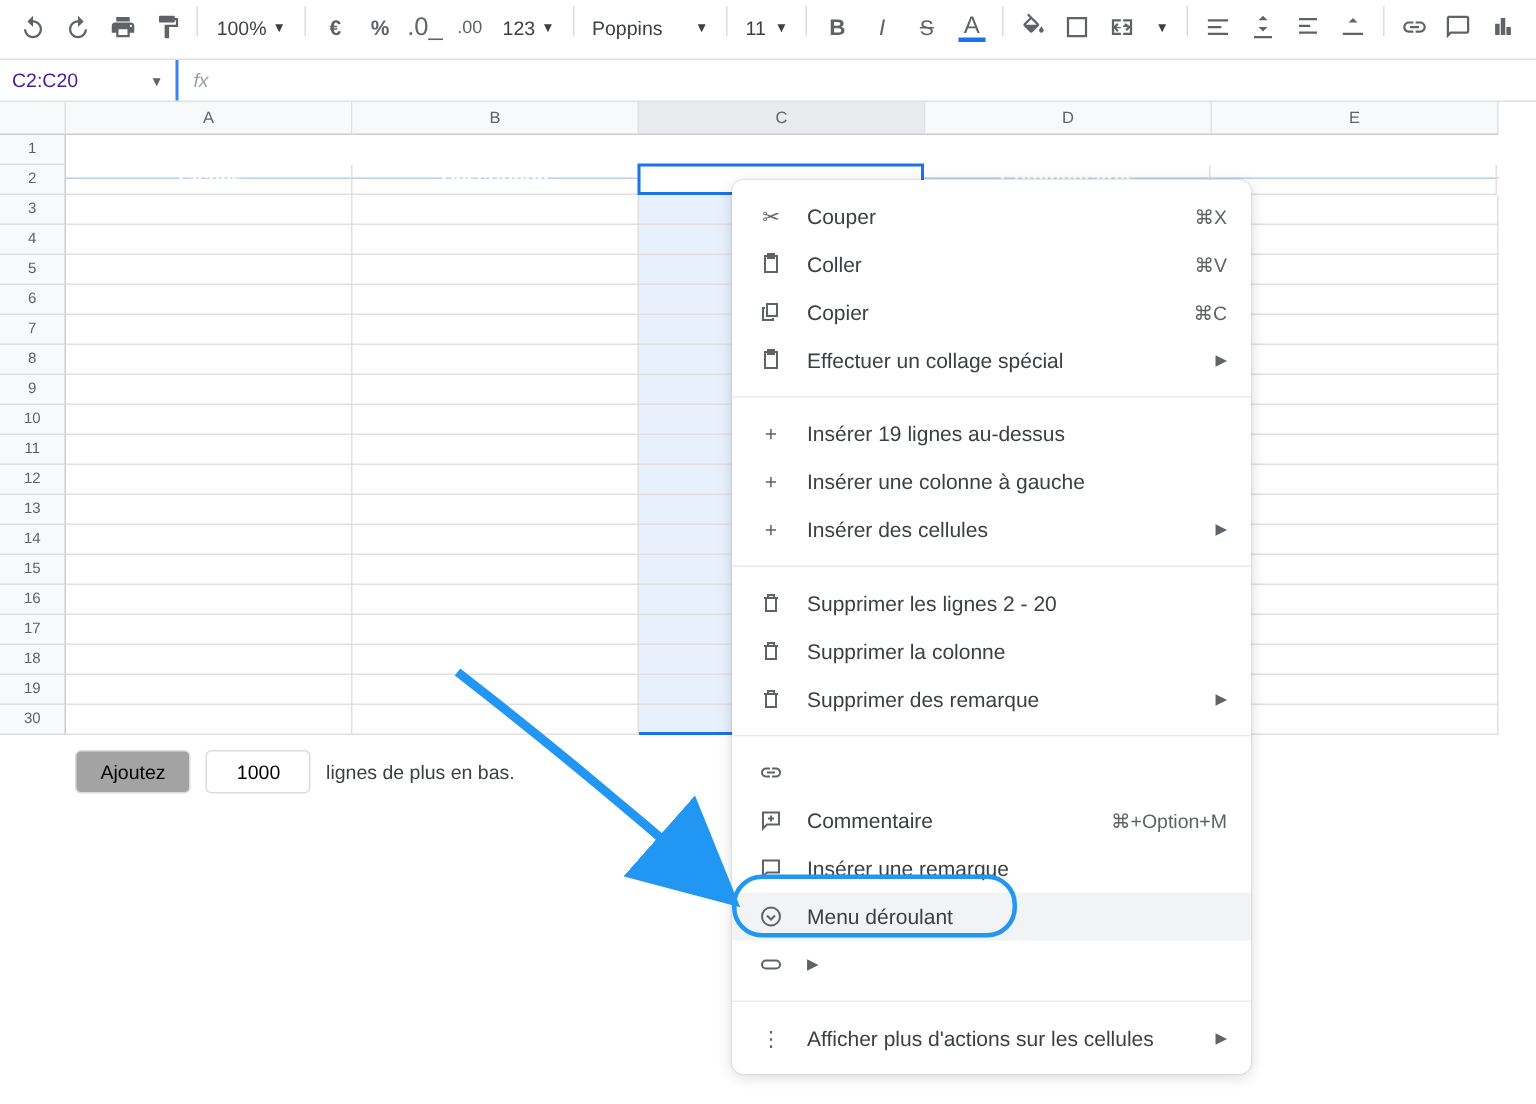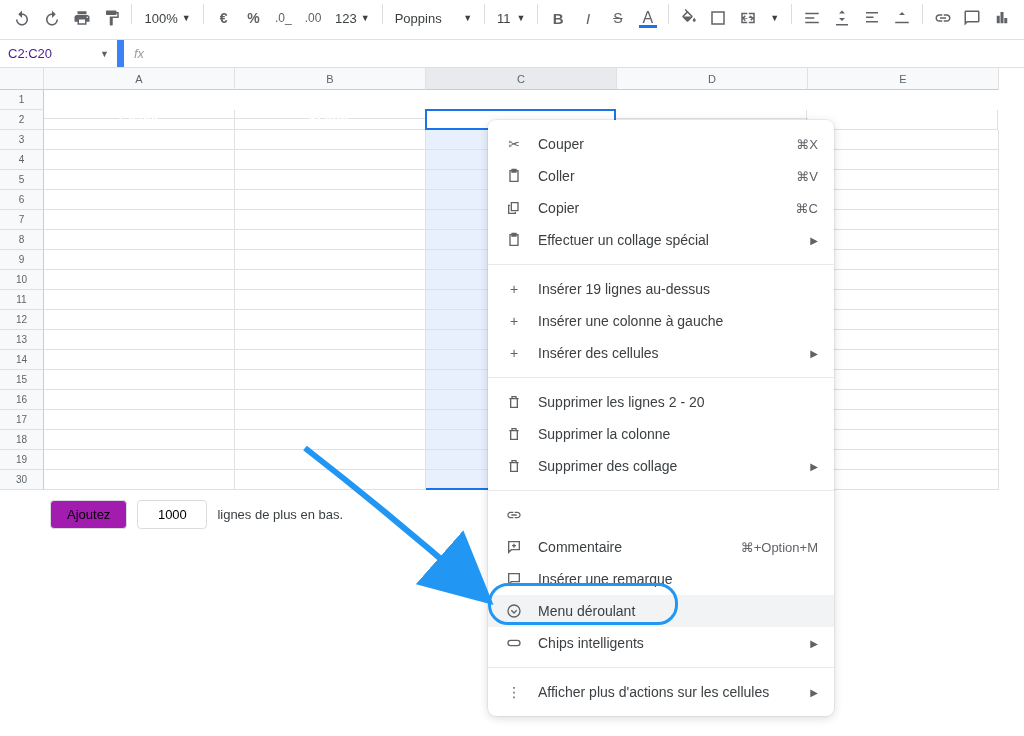--- a/index.html
+++ b/index.html
@@ -4,35 +4,35 @@
 <style>
 * { margin: 0; padding: 0; box-sizing: border-box; font-family: Arial, sans-serif; }
 body { background: #fff; width: 1024px; height: 736px; overflow: hidden; position: relative; }
 .toolbar { display: flex; padding: 4px 8px; gap: 2px; border-bottom: 1px solid #e0e0e0; height: 40px; }
 .tb-btn { display: flex; align-items: center; justify-content: center; width: 28px; height: 28px; cursor: pointer; color: #5f6368; border-radius: 4px; }
 .tb-sep { width: 1px; height: 20px; background: #dadce0; margin: 0 4px; }
 .tb-text { font-size: 13px; color: #3c4043; padding: 0 6px; display: flex; align-items: center; height: 28px; cursor: pointer; }
 .text-underline { border-bottom: 3px solid #1a73e8; width: 18px; height: 18px; display: flex; align-items: center; justify-content: center; margin-top: 2px; }
 .namebox-row { display: flex; align-items: center; border-bottom: 1px solid #e0e0e0; height: 28px; }
 .namebox { width: 100px; height: 24px; font-size: 13px; padding: 0 8px; border: none; outline: none; color: #4c1d95; }
-.fx-label { color: #9aa0a6; font-style: italic; font-size: 13px; padding: 0 10px; border-left: 7px solid #3b82f6; height: 100%; display: flex; align-items: center; }
+.fx-label { color: #9aa0a6; font-style: italic; font-size: 13px; padding: 0 10px; border-left: 2px solid #3b82f6; height: 100%; display: flex; align-items: center; }
 .sheet { display: flex; flex-direction: column; }
 .col-headers { display: flex; height: 22px; }
 .corner { width: 44px; border-right: 1px solid #e0e0e0; border-bottom: 1px solid #ccc; background: #f8f9fa; }
 .col-head { flex: 0 0 191px; border-right: 1px solid #e0e0e0; border-bottom: 1px solid #ccc; background: #f8f9fa; font-size: 11px; color: #5f6368; display: flex; align-items: center; justify-content: center; }
 .col-head.sel { background: #e8eaed; }
 .row { display: flex; height: 20px; }
 .row-head { width: 44px; border-right: 1px solid #ccc; border-bottom: 1px solid #e0e0e0; background: #f8f9fa; font-size: 10px; color: #5f6368; display: flex; align-items: center; justify-content: center; }
 .cell { flex: 0 0 191px; border-right: 1px solid #e0e0e0; border-bottom: 1px solid #e0e0e0; font-size: 12px; display: flex; align-items: center; justify-content: center; }
 .header-row .cell { background: #4285f4; color: #fff; font-weight: bold; font-size: 13px; margin-top: 28px; }
 .cell.sel { background: #e8f0fe; }
 .cell.active { background: #fff; border: 2px solid #1a73e8; margin: -1px 0 0 -1px; }
 .sel-border-bottom { border-bottom: 2px solid #1a73e8; }
 .footer { display: flex; align-items: center; gap: 10px; padding: 10px 50px; font-size: 13px; color: #3c4043; }
-.footer .btn { border: 1px solid #dadce0; background: #a21caf; padding: 6px 16px; border-radius: 4px; cursor: pointer; font-size: 13px; }
+.footer .btn { border: 1px solid #dadce0; background: #a3a3a3; padding: 6px 16px; border-radius: 4px; cursor: pointer; font-size: 13px; }
 .footer input { border: 1px solid #dadce0; width: 70px; padding: 6px 8px; text-align: center; border-radius: 4px; font-size: 13px; }
 .context-menu { position: absolute; top: 120px; left: 488px; width: 346px; background: #fff; border-radius: 8px; box-shadow: 0 2px 10px rgba(0,0,0,0.15), 0 0 0 1px rgba(0,0,0,0.05); padding: 8px 0; z-index: 100; }
 .menu-item { display: flex; align-items: center; padding: 6px 16px; font-size: 14px; color: #3c4043; cursor: pointer; height: 32px; }
 .menu-item .mi-icon { width: 20px; height: 20px; margin-right: 14px; display: flex; align-items: center; justify-content: center; color: #5f6368; }
 .menu-item .mi-label { flex: 1; }
 .menu-item .mi-shortcut { color: #5f6368; font-size: 13px; }
 .menu-item .mi-arrow { color: #5f6368; font-size: 10px; }
 .menu-sep { height: 1px; background: #e8eaed; margin: 8px 0; }
 .menu-item.highlighted { background: #f1f3f4; }
 .annotation-circle { position: absolute; top: 583px; left: 488px; width: 190px; height: 42px; border: 3px solid #2196f3; border-radius: 20px; z-index: 200; pointer-events: none; }
@@ -64,21 +64,21 @@
       </svg>
     </div>
   <div class="tb-sep"></div>
   <div class="tb-text">
       <span>100%</span> 
       <span style="margin-left:4px;font-size:9px">▼</span>
     </div>
   <div class="tb-sep"></div>
   <div class="tb-btn" style="font-weight:bold;font-size:14px">€</div>
   <div class="tb-btn" style="font-weight:bold;font-size:14px">%</div>
-  <div class="tb-btn" style="font-size:12px">.0_</div>
+  <div class="tb-btn" style="font-size:17px">.0_</div>
   <div class="tb-btn" style="font-size:12px">.00</div>
   <div class="tb-text">123 <span style="margin-left:4px;font-size:9px">▼</span></div>
   <div class="tb-sep"></div>
   <div class="tb-text" style="width:90px">
       <span>Poppins</span> 
       <span style="margin-left:auto;font-size:9px">▼</span>
     </div>
   <div class="tb-sep"></div>
   <div class="tb-text" style="width:40px;justify-content:center">
       <span>11</span> 
@@ -161,20 +161,21 @@
     <div class="corner"></div>
     <div class="col-head">A</div>
     <div class="col-head">B</div>
     <div class="col-head sel">C</div>
     <div class="col-head">D</div>
     <div class="col-head">E</div>
   </div>
   <div class="row header-row">
     <div class="row-head">1</div>
     <div class="cell">Tâches</div>
+    <div class="cell">Description</div>
     <div class="cell">Statuts</div>
     <div class="cell">Commentaires</div>
     <div class="cell"></div>
   </div>
   <div id="data-rows">
       <div class="row">
         <div class="row-head">2</div>
         <div class="cell"></div>
         <div class="cell"></div>
         <div class="cell active"></div>
@@ -397,21 +398,21 @@
         </svg>
       </span>
       <span class="mi-label">Supprimer la colonne</span>
     </div>
   <div class="menu-item">
       <span class="mi-icon">
         <svg width="16" height="16" viewBox="0 0 24 24">
           <path fill="none" stroke="#5f6368" stroke-width="2" d="M5 7h14M9 7V4h6v3M7 7v13h10V7"></path>
         </svg>
       </span>
-      <span class="mi-label">Supprimer des collage</span>
+      <span class="mi-label">Supprimer des remarque</span>
       <span class="mi-arrow">▶</span>
     </div>
   <div class="menu-sep"></div>
   <div class="menu-item">
       <span class="mi-icon">
         <svg width="16" height="16" viewBox="0 0 24 24">
           <path fill="#5f6368" d="M3.9 12c0-1.7 1.4-3.1 3.1-3.1h4V7H7c-2.8 0-5 2.2-5 5s2.2 5 5 5h4v-1.9H7c-1.7 0-3.1-1.4-3.1-3.1zM8 13h8v-2H8v2zm9-6h-4v1.9h4c1.7 0 3.1 1.4 3.1 3.1s-1.4 3.1-3.1 3.1h-4V17h4c2.8 0 5-2.2 5-5s-2.2-5-5-5z"></path>
         </svg>
       </span>
     </div>
@@ -440,21 +441,20 @@
         </svg>
       </span>
       <span class="mi-label">Menu déroulant</span>
     </div>
   <div class="menu-item">
       <span class="mi-icon">
         <svg width="16" height="16" viewBox="0 0 24 24">
           <rect x="3" y="8" width="18" height="8" rx="4" fill="none" stroke="#5f6368" stroke-width="2"></rect>
         </svg>
       </span>
-      <span class="mi-label">Chips intelligents</span>
       <span class="mi-arrow">▶</span>
     </div>
   <div class="menu-sep"></div>
   <div class="menu-item">
       <span class="mi-icon">⋮</span>
       <span class="mi-label">Afficher plus d'actions sur les cellules</span>
       <span class="mi-arrow">▶</span>
     </div>
 </div>
 

